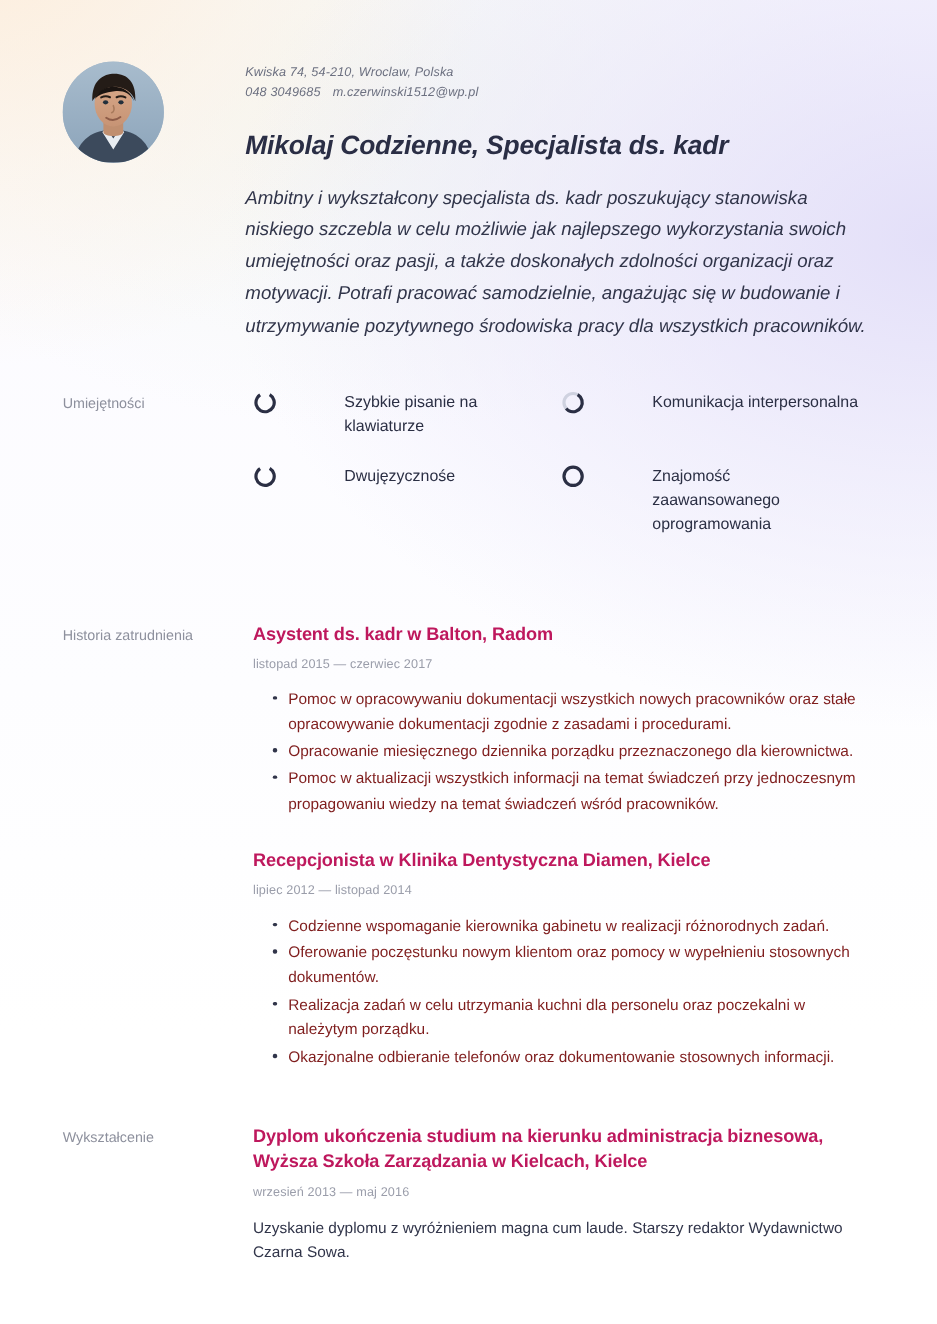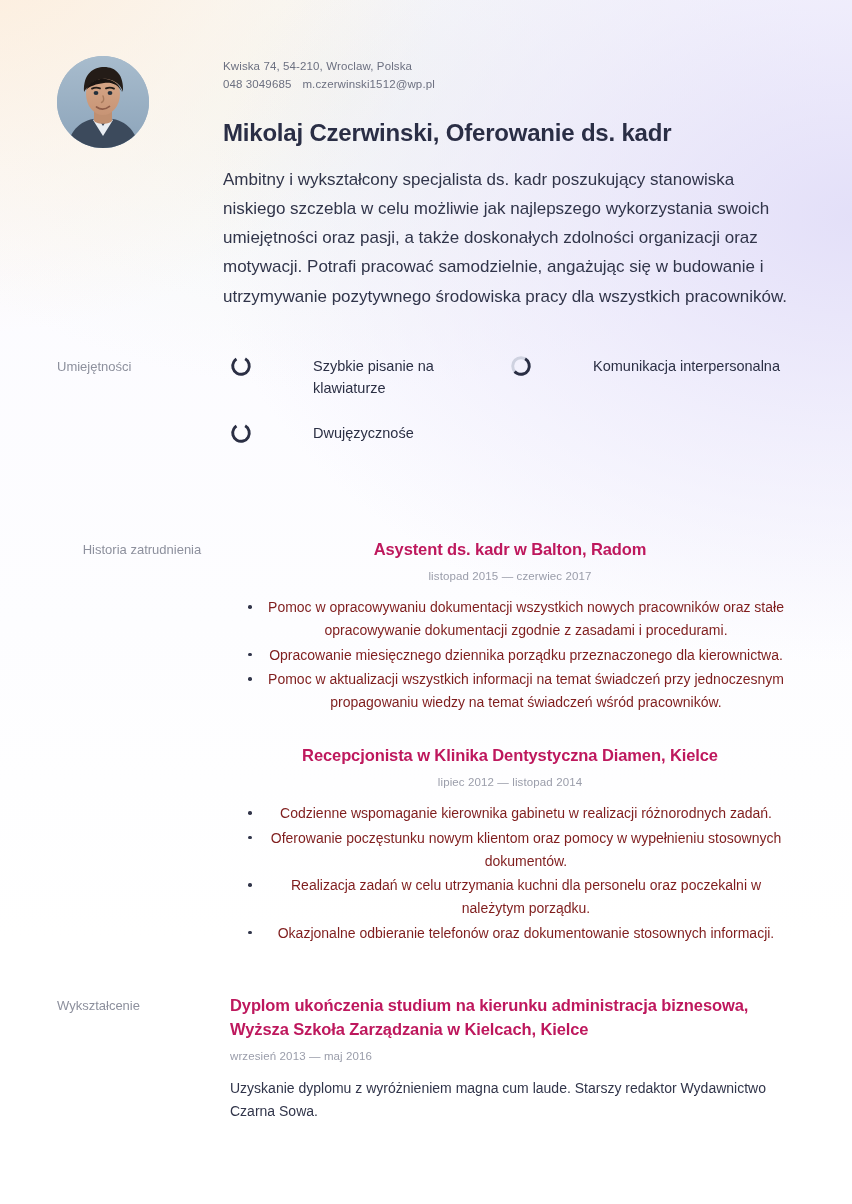--- a/index.html
+++ b/index.html
@@ -55,20 +55,21 @@
     overflow: hidden;
     background: #9fb4c7;
     position: relative;
   }
   .avatar svg { display: block; width: 100%; height: 100%; }
 
   .header-main {
     flex: 1;
     padding-left: 70px;
     padding-top: 6px;
+    font-style: italic;
   }
 
   .contact-line {
     font-size: 11.5px;
     color: #6c7080;
     line-height: 1.55;
     letter-spacing: .01em;
   }
   .contact-line .sep { display: inline-block; width: 11px; }
 
@@ -99,21 +100,21 @@
     width: 170px;
     flex: 0 0 170px;
     font-size: 13px;
     color: #8d909d;
     padding-top: 3px;
     line-height: 1.4;
   }
   .section-body { flex: 1; padding-left: 3px; }
 
   #skills-section  { margin-top: 44px; }
-  #history-section { margin-top: 70px; text-align: center; }
+  #history-section { margin-top: 54px; }
   #education-section { margin-top: 48px; }
 
   
   .skills-grid {
     display: flex;
     flex-wrap: wrap;
   }
   .skill-item {
     width: 50%;
     display: flex;
@@ -228,21 +229,21 @@
           <path d="M46 40 q2 5 -1.5 6.5" stroke="#a87a5c" stroke-width="1.4" fill="none" stroke-linecap="round"></path>
           <path d="M39.5 51 q6.5 4.5 13 -0.6" stroke="#8e5c48" stroke-width="1.7" fill="none" stroke-linecap="round"></path>
         </svg>
       </div>
     </div>
 
     <div class="header-main">
       <div class="contact-line">Kwiska 74, 54-210, Wroclaw, Polska</div>
       <div class="contact-line"><span>048 3049685</span><span class="sep"></span><span>m.czerwinski1512@wp.pl</span></div>
 
-      <h1 class="full-name">Mikolaj Czerwinski, Oferowanie ds. kadr</h1>
+      <h1 class="full-name">Mikolaj Codzienne, Specjalista ds. kadr</h1>
 
       <p class="summary">Ambitny i wykształcony specjalista ds. kadr poszukujący stanowiska niskiego szczebla w celu możliwie jak najlepszego wykorzystania swoich umiejętności oraz pasji, a także doskonałych zdolności organizacji oraz motywacji. Potrafi pracować samodzielnie, angażując się w budowanie i utrzymywanie pozytywnego środowiska pracy dla wszystkich pracowników.</p>
     </div>
   </div>
 
   <div class="section" id="skills-section">
     <div class="section-label">Umiejętności</div>
     <div class="section-body">
       <div class="skills-grid" id="skills-grid">
           <div class="skill-item">
@@ -263,20 +264,28 @@
             <div class="skill-label">Komunikacja interpersonalna</div>
           </div>
           <div class="skill-item">
             <div class="skill-ring">
               <svg width="22" height="22" viewBox="0 0 22 22" xmlns="http://www.w3.org/2000/svg">
                 <circle cx="11" cy="11" r="8.3" fill="none" stroke="#2b2f44" stroke-width="2.9" stroke-linecap="butt" stroke-dasharray="42.76335920066426 9.387078848926308" transform="rotate(-60 11 11)"></circle>
               </svg>
             </div>
             <div class="skill-label">Dwujęzycznośe</div>
           </div>
+          <div class="skill-item">
+            <div class="skill-ring">
+              <svg width="22" height="22" viewBox="0 0 22 22" xmlns="http://www.w3.org/2000/svg">
+                <circle cx="11" cy="11" r="8.3" fill="none" stroke="#2b2f44" stroke-width="2.9"></circle>
+              </svg>
+            </div>
+            <div class="skill-label">Znajomość zaawansowanego oprogramowania</div>
+          </div>
         </div>
     </div>
   </div>
 
   <div class="section" id="history-section">
     <div class="section-label">Historia zatrudnienia</div>
     <div class="section-body" id="history-body">
         <div class="entry">
           <div class="entry-title">Asystent ds. kadr w Balton, Radom</div>
           <div class="entry-date">listopad 2015 — czerwiec 2017</div>

